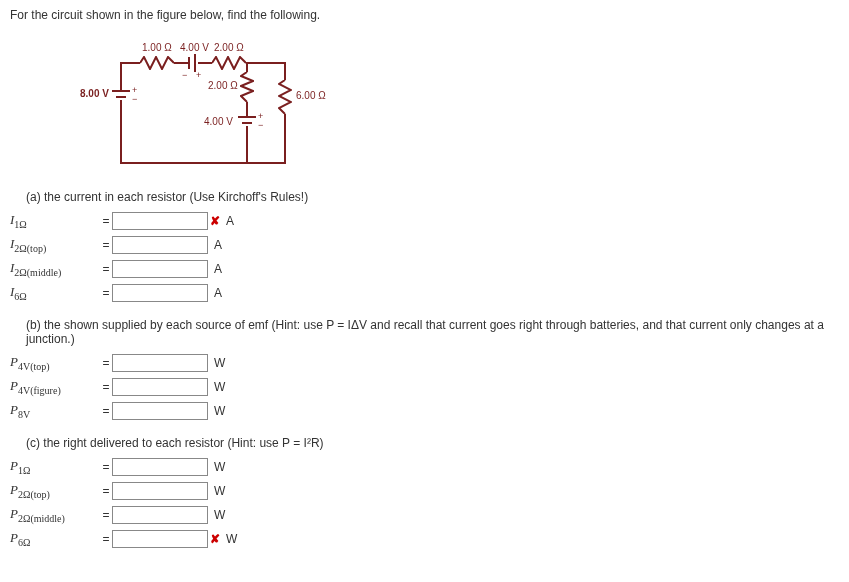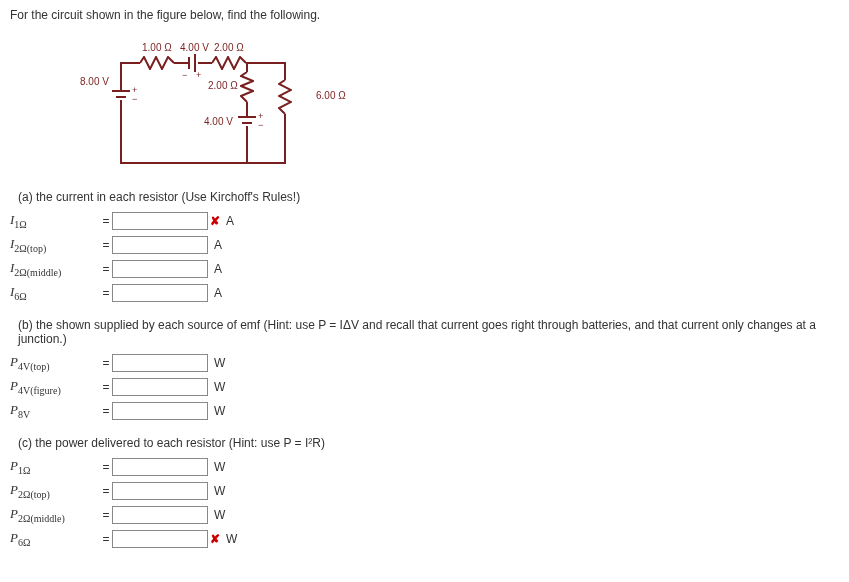--- a/index.html
+++ b/index.html
@@ -18,21 +18,21 @@
     margin: 4px 0 18px 80px;
   }
   .wire { position:absolute; background:#7a1f1f; }
   .wire.h { height:2px; }
   .wire.v { width:2px; }
   .label-v { color:#7a1f1f; font-size:10px; position:absolute; }
   .resistor-h, .resistor-v { position:absolute; }
   .resistor-h svg, .resistor-v svg { display:block; }
   .batt-h, .batt-v { position:absolute; }
   .sign { color:#7a1f1f; font-size:9px; position:absolute; }
-  .part { margin: 14px 0 6px 8px; }
+  .part { margin: 14px 0 6px 16px; }
   .row { display:flex; align-items:center; height:22px; margin:2px 0; }
   .lhs { width:90px; font-style:italic; font-family:"Times New Roman",serif; font-size:13px; }
   .lhs sub { font-size:10px; font-style:normal; }
   .eq { width:12px; text-align:center; }
   input.answer {
     width:90px; height:16px; border:1px solid #888; font-size:12px; padding:0 2px;
   }
   .unit { margin-left:6px; width:16px; }
   .mark { margin-left:2px; font-weight:bold; }
   .mark.wrong { color:#cc0000; font-family:Arial; }
@@ -71,33 +71,33 @@
   <div class="label-v" style="left:124px; top:10px;">2.00 Ω</div>
 
   <div class="wire h" style="left:156px; top:30px; width:38px;"></div>
 
   <div class="wire v" style="left:194px; top:30px; height:18px;"></div>
   <div class="resistor-v" style="left:188px; top:48px;">
     <svg width="14" height="34">
         <polyline points="7,0 1,4 13,10 1,16 13,22 1,28 7,34" stroke="#7a1f1f" stroke-width="2" fill="none"></polyline>
       </svg>
   </div>
-  <div class="label-v" style="left:206px; top:58px;margin-left:20px;">6.00 Ω</div>
+  <div class="label-v" style="left:206px; top:58px;">6.00 Ω</div>
   <div class="wire v" style="left:194px; top:82px; height:48px;"></div>
 
   <div class="wire h" style="left:30px; top:130px; width:166px;"></div>
 
   <div class="wire v" style="left:30px; top:30px; height:28px;"></div>
   <div class="batt-v" style="left:22px; top:58px;">
     <div style="position:absolute;left:0;top:0;width:18px;height:2px;background:#7a1f1f;"></div>
     <div style="position:absolute;left:4px;top:6px;width:10px;height:2px;background:#7a1f1f;"></div>
     <div class="sign" style="left:20px;top:-5px;">+</div>
     <div class="sign" style="left:20px;top:4px;">−</div>
   </div>
-  <div class="label-v" style="left:-10px; top:44px;">8.00 V</div>
+  <div class="label-v" style="left:-10px; top:56px;font-weight:bold;">8.00 V</div>
   <div class="wire v" style="left:30px; top:68px; height:62px;"></div>
 
   <div class="wire v" style="left:156px; top:30px; height:10px;"></div>
   <div class="resistor-v" style="left:150px; top:40px;">
     <svg width="14" height="30">
         <polyline points="7,0 1,4 13,9 1,14 13,19 1,24 7,30" stroke="#7a1f1f" stroke-width="2" fill="none"></polyline>
       </svg>
   </div>
   <div class="label-v" style="left:118px; top:48px;">2.00 Ω</div>
   <div class="wire v" style="left:156px; top:70px; height:14px;"></div>
@@ -155,21 +155,21 @@
       <span class="unit">W</span>
     </div>
     <div class="row">
       <span class="lhs">P<sub>8V</sub></span>
       <span class="eq">=</span>
       <input class="answer" type="text" style="">
       <span class="unit">W</span>
     </div>
   </div>
 
-<div class="part">(c) the power delivered to each resistor (Hint: use P = I²R)</div>
+<div class="part">(c) the right delivered to each resistor (Hint: use P = I²R)</div>
 <div id="partC-rows">
     <div class="row">
       <span class="lhs">P<sub>1Ω</sub></span>
       <span class="eq">=</span>
       <input class="answer" type="text" style="">
       <span class="unit">W</span>
     </div>
     <div class="row">
       <span class="lhs">P<sub>2Ω(top)</sub></span>
       <span class="eq">=</span>

